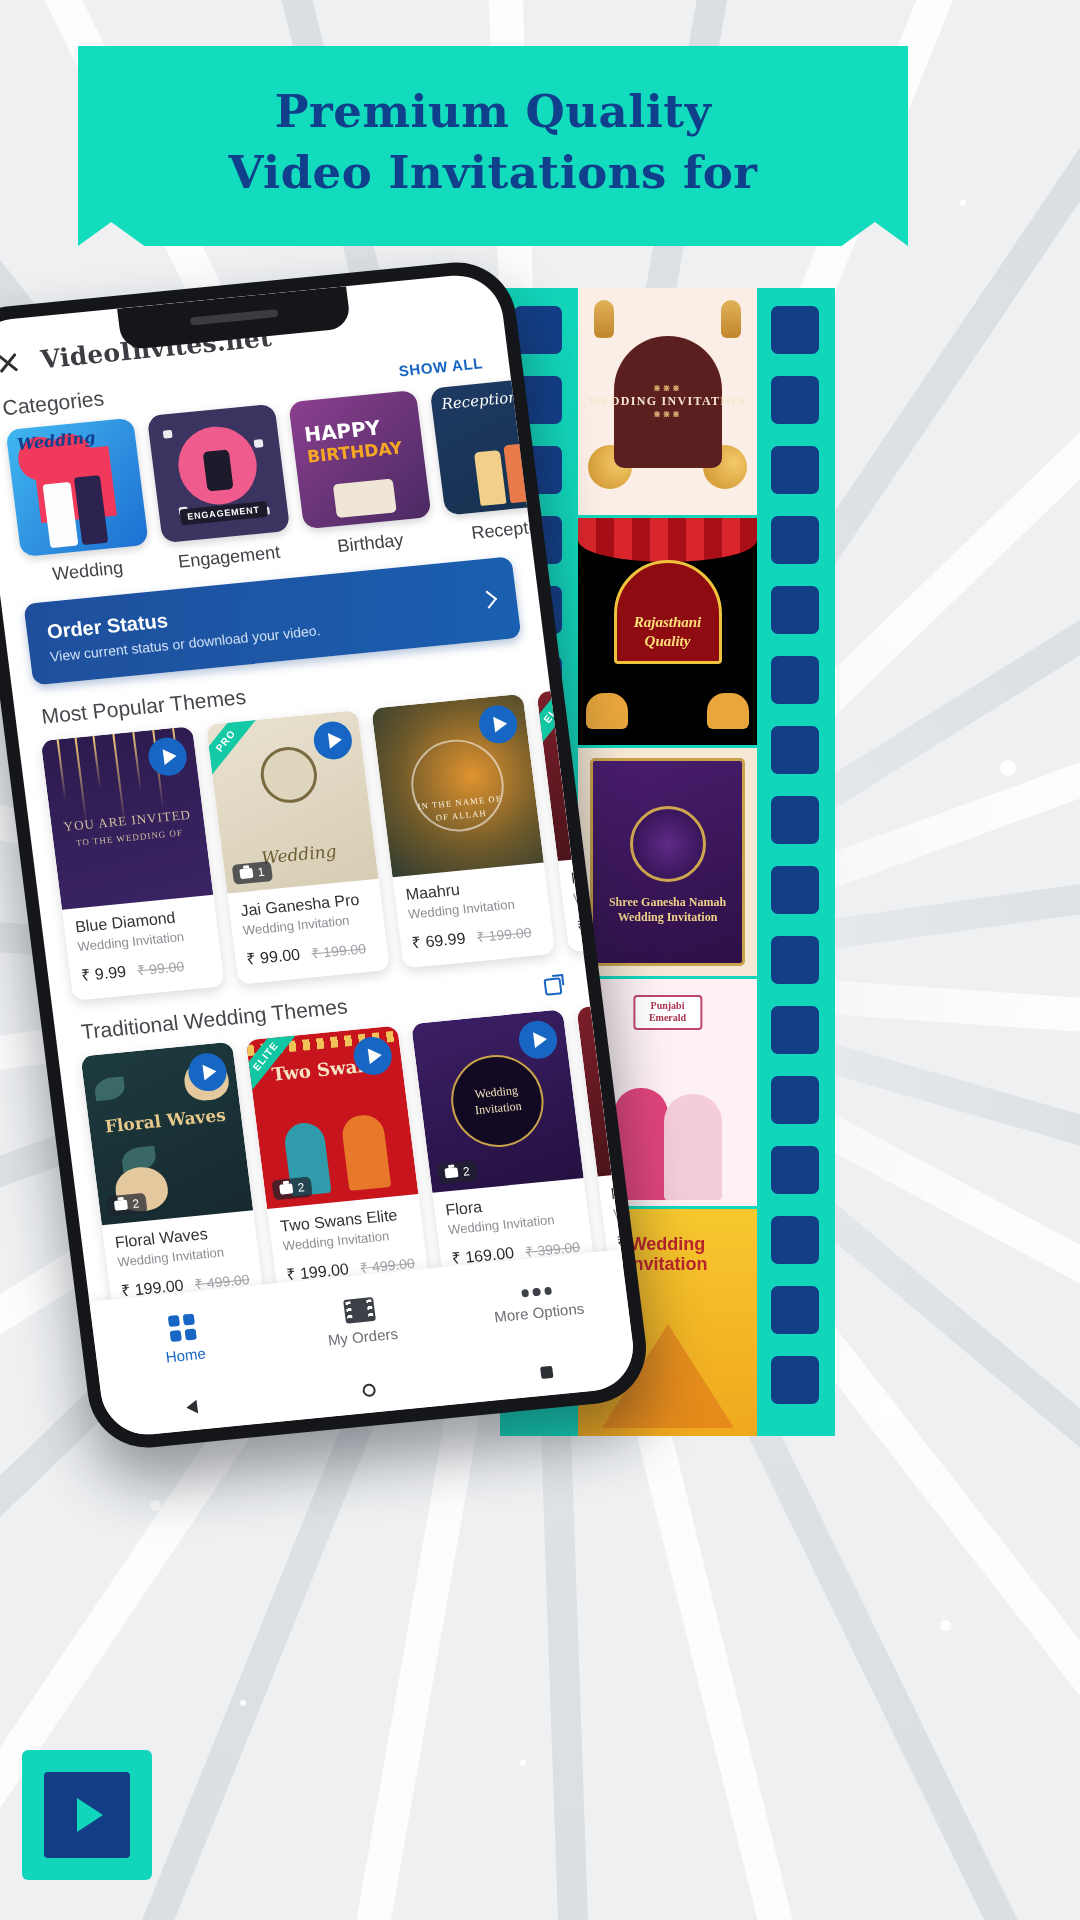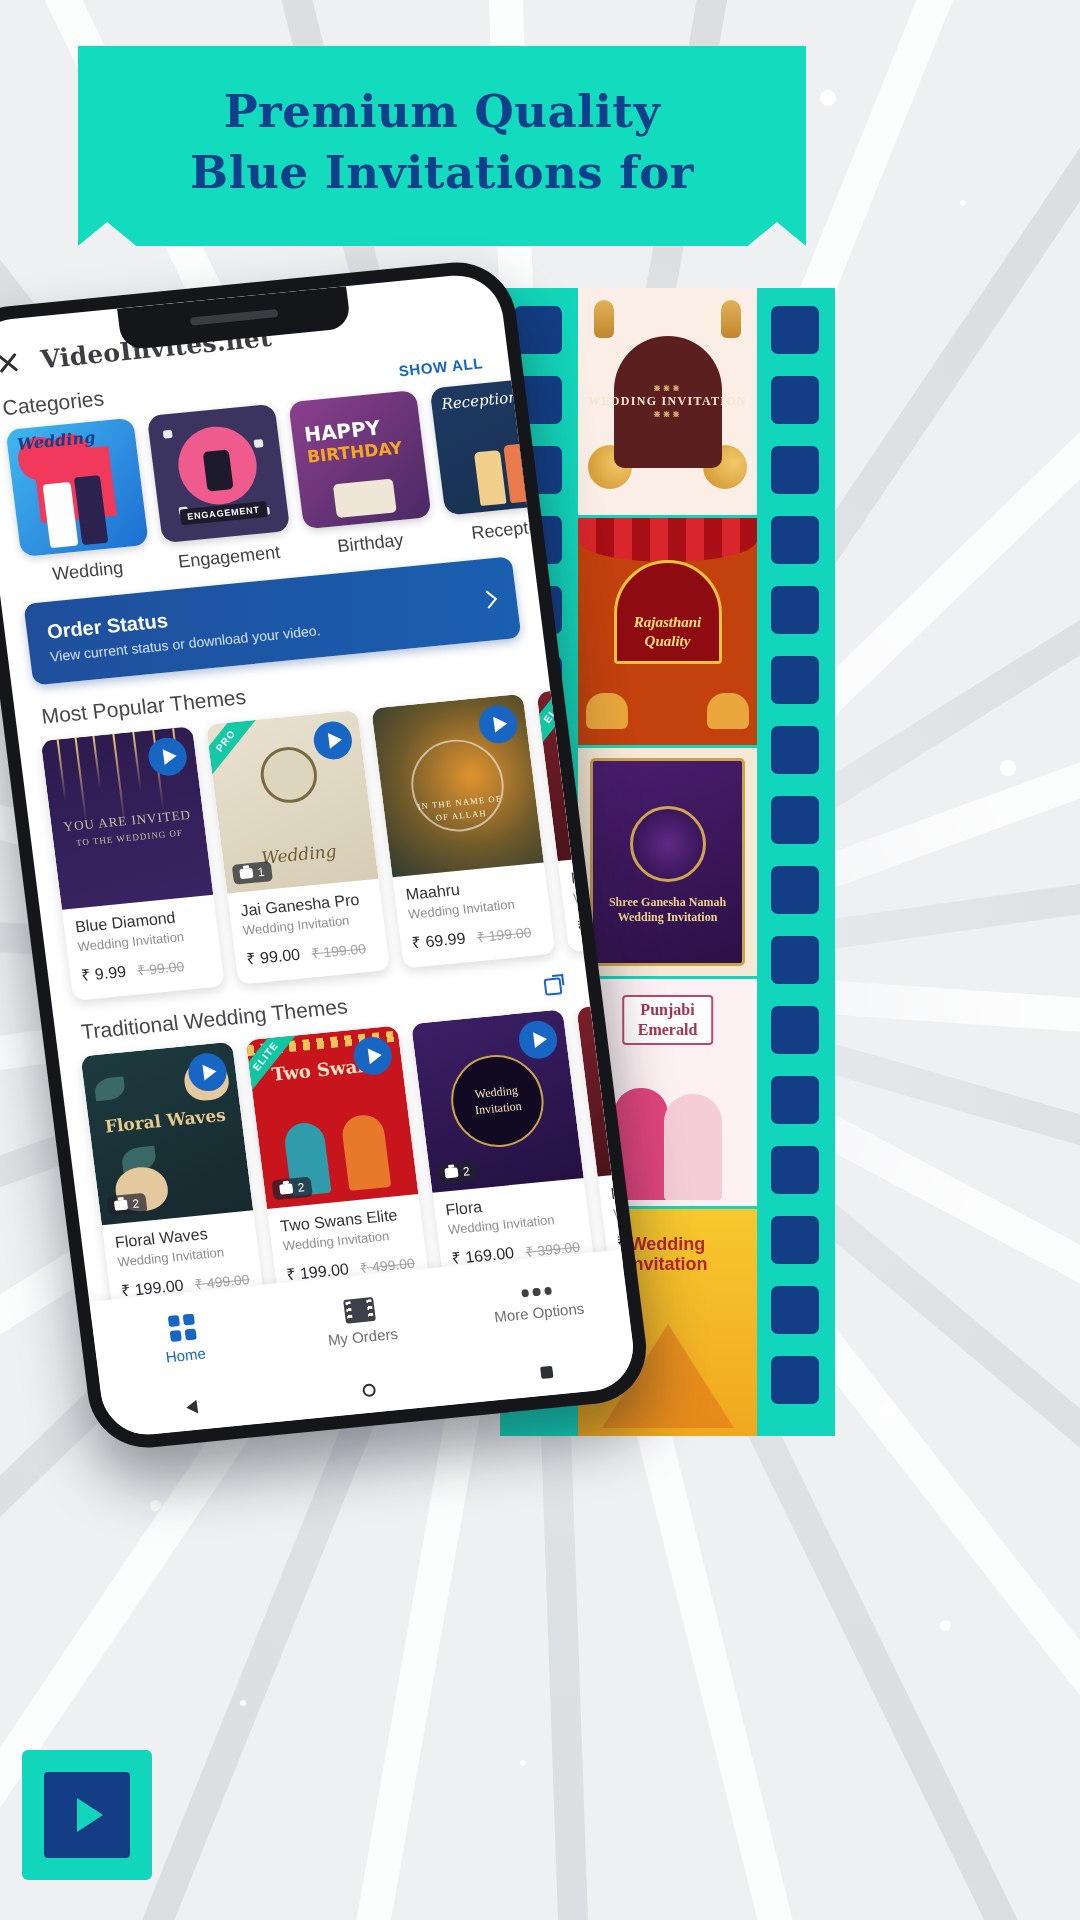--- a/index.html
+++ b/index.html
@@ -23,21 +23,21 @@
     position:absolute; left:50%; top:50%;
     width:1400px; height:30px;
     background:linear-gradient(90deg, rgba(214,217,221,0) 0%, #d9dcdf 40%, #d2d6da 100%);
     transform-origin:0 50%;
     opacity:.75;
   }
   #bg .dot { position:absolute; background:#fff; border-radius:50%; opacity:.9; }
 
   
   .ribbon {
-    position:absolute; left:78px; top:46px; width:728px; height:200px;
+    position:absolute; left:78px; top:46px; width:830px; height:200px;
     background:#13dbbd;
     clip-path:polygon(0 0, 100% 0, 100% 100%, 96% 88%, 92% 100%, 8% 100%, 4% 88%, 0 100%);
     z-index:5;
   }
   .ribbon-inner {
     position:absolute; inset:0;
     display:flex; flex-direction:column; align-items:center; justify-content:center;
     padding-bottom:8px;
   }
   .ribbon-line {
@@ -95,21 +95,21 @@
     position:absolute; top:12px; width:20px; height:38px;
     background:linear-gradient(180deg,#e0b259,#c2862c);
     border-radius:10px 10px 6px 6px;
   }
   .f1 .lantern.l { left:16px; }
   .f1 .lantern.r { right:16px; }
   .f1 .frame-label { color:#f6e7cf; font-family:"Liberation Serif",serif; letter-spacing:1.3px; font-size:12px; }
   .f1 .ftop, .f1 .fbot { display:block; font-size:9px; letter-spacing:2px; color:#d8b173; }
 
   
-  .f2 { background:#c2410c; }
+  .f2 { background:#000000; }
   .f2 .curtain {
     position:absolute; top:0; left:0; right:0; height:44px;
     background:repeating-linear-gradient(90deg,#d8262c 0 18px,#a80f16 18px 36px);
     border-radius:0 0 60% 60%;
   }
   .f2 .archw {
     position:absolute; left:50%; top:42px; transform:translateX(-50%);
     width:108px; height:104px; background:#8f0b12;
     border-radius:54px 54px 4px 4px; border:3px solid #f0c33c;
   }
@@ -147,21 +147,21 @@
   }
   .f4 .bride {
     position:absolute; right:6px; bottom:0; width:58px; height:106px;
     background:#f4cdd8; border-radius:28px 28px 4px 4px;
   }
   .f4 .badge {
     position:absolute; left:50%; top:16px; transform:translateX(-50%);
     border:2px solid #c0456e; border-radius:4px; padding:3px 8px;
     background:#fff;
   }
-  .f4 .frame-label { color:#a8324f; font-size:16px; font-family:"Liberation Serif",serif; }
+  .f4 .frame-label { color:#a8324f; font-size:10px; font-family:"Liberation Serif",serif; }
 
   
   .f5 { background:linear-gradient(180deg,#f7c82e,#f0a81e); }
   .f5 .temple {
     position:absolute; left:50%; bottom:8px; transform:translateX(-50%);
     width:0; height:0;
     border-left:66px solid transparent; border-right:66px solid transparent;
     border-bottom:104px solid #e07b1a; opacity:.65;
   }
   .f5 .frame-label {
@@ -505,21 +505,21 @@
     <div class="dot" style="left: 60px; top: 900px; width: 11px; height: 11px;"></div>
     <div class="dot" style="left: 1000px; top: 760px; width: 16px; height: 16px;"></div>
     <div class="dot" style="left: 240px; top: 1700px; width: 6px; height: 6px;"></div>
     <div class="dot" style="left: 940px; top: 1620px; width: 11px; height: 11px;"></div>
     <div class="dot" style="left: 40px; top: 420px; width: 16px; height: 16px;"></div>
   </div>
 
 <div class="ribbon">
   <div class="ribbon-inner">
     <div class="ribbon-line">Premium Quality</div>
-    <div class="ribbon-line">Blue Invitations for</div>
+    <div class="ribbon-line">Video Invitations for</div>
   </div>
 </div>
 
 <div class="filmstrip">
   <div class="perf-col left" id="perfL">
       <div class="perf" style="top: 18px;"></div>
       <div class="perf" style="top: 88px;"></div>
       <div class="perf" style="top: 158px;"></div>
       <div class="perf" style="top: 228px;"></div>
       <div class="perf" style="top: 298px;"></div>

